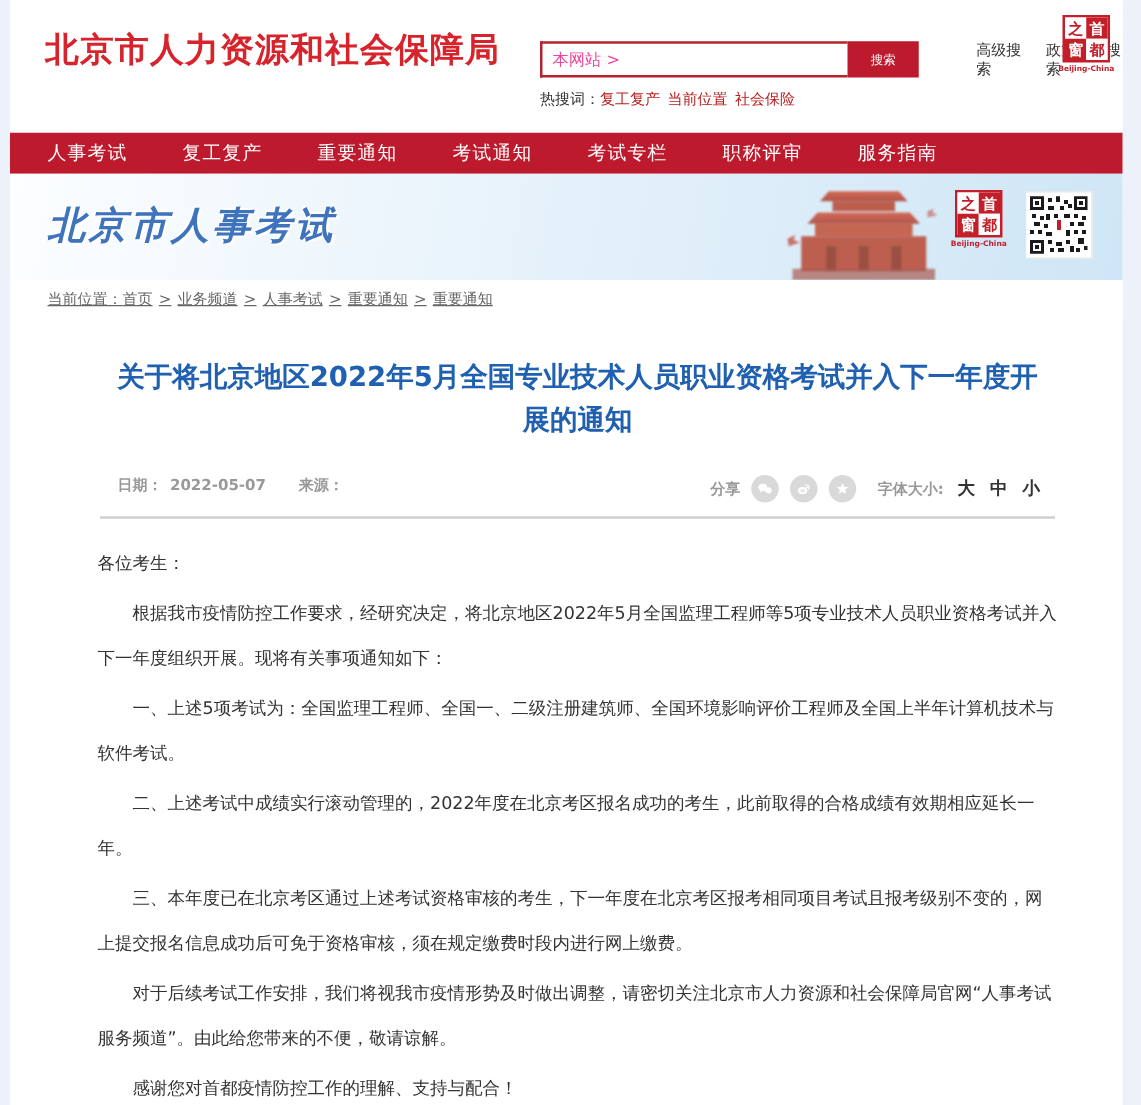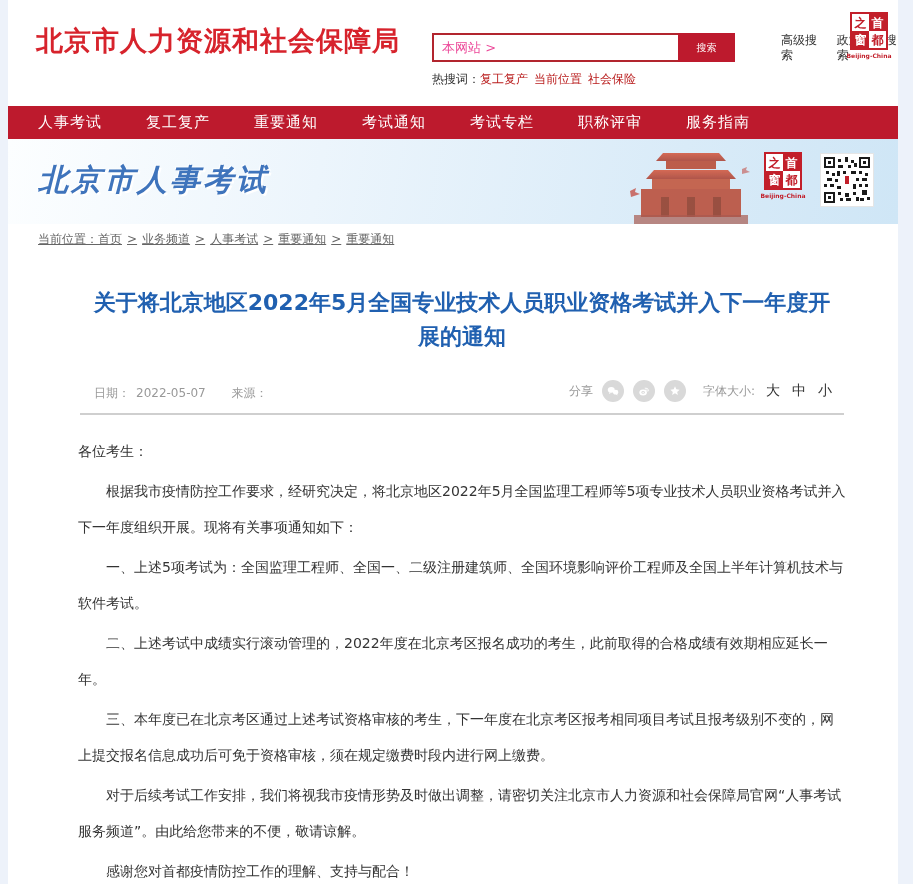--- a/index.html
+++ b/index.html
@@ -89,22 +89,22 @@
   .breadcrumb a { color:#666; text-decoration:none; cursor:pointer; }
   .breadcrumb .sep { margin:0 5px; color:#666; }
 
   
   .article { padding:0 52px 0 70px; }
   .article-title {
     margin:32px 8px 0; font-size:22px; line-height:34px; font-weight:bold;
     color:#2060b0; text-align:center;
   }
   .meta-row {
-    margin-top:26px; display:flex; justify-content:space-between; align-items:flex-end;
-    font-size:12px; color:#999; padding:0 14px 0 16px;
+    margin-top:26px; display:flex; justify-content:space-between; align-items:flex-start;
+    font-size:12px; color:#999; padding:0 14px 0 16px;font-weight:bold;
   }
   .meta-left span { margin-right:6px; }
   .meta-right { display:flex; align-items:center; gap:9px; }
   .share-icon {
     width:22px; height:22px; border-radius:50%; background:#d9d9d9;
     display:inline-flex; align-items:center; justify-content:center; cursor:pointer;
   }
   .share-icon svg { width:14px; height:14px; }
   .fontsize-label { margin-left:8px; color:#999; }
   .fontsize-opt { color:#333; font-size:14px; cursor:pointer; margin-left:2px; }

